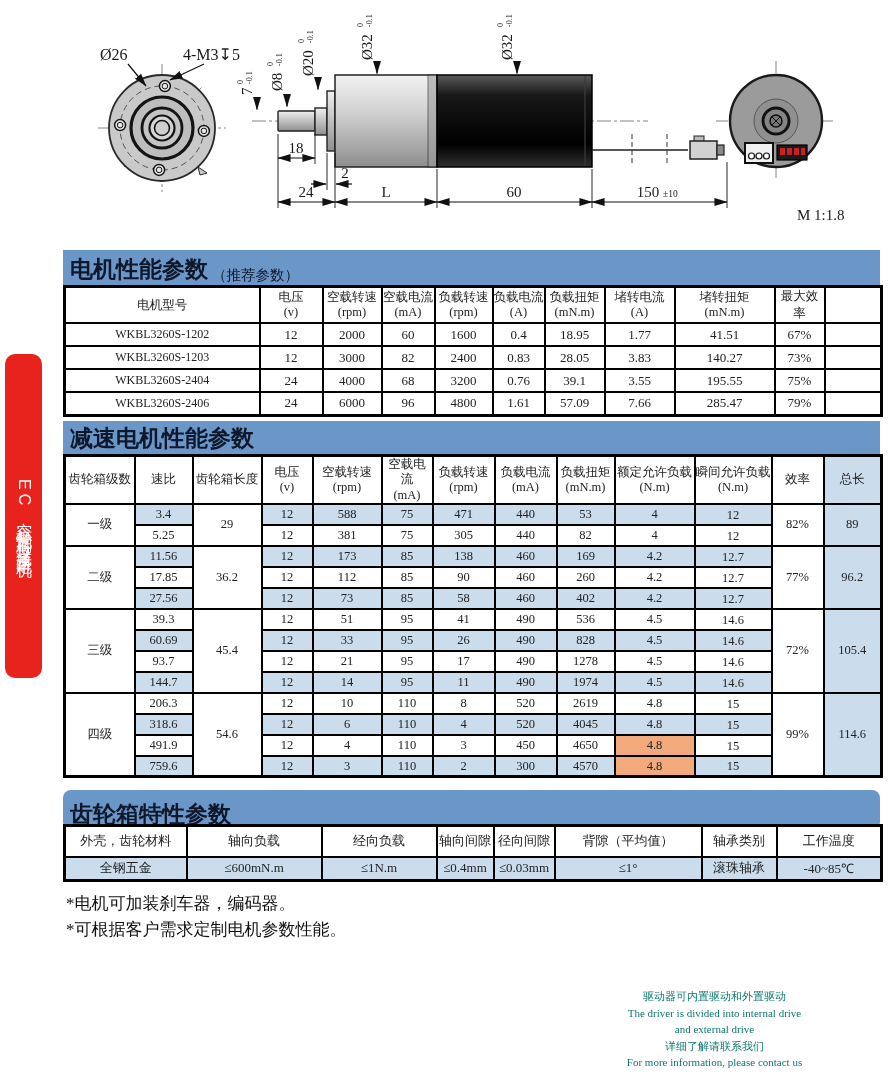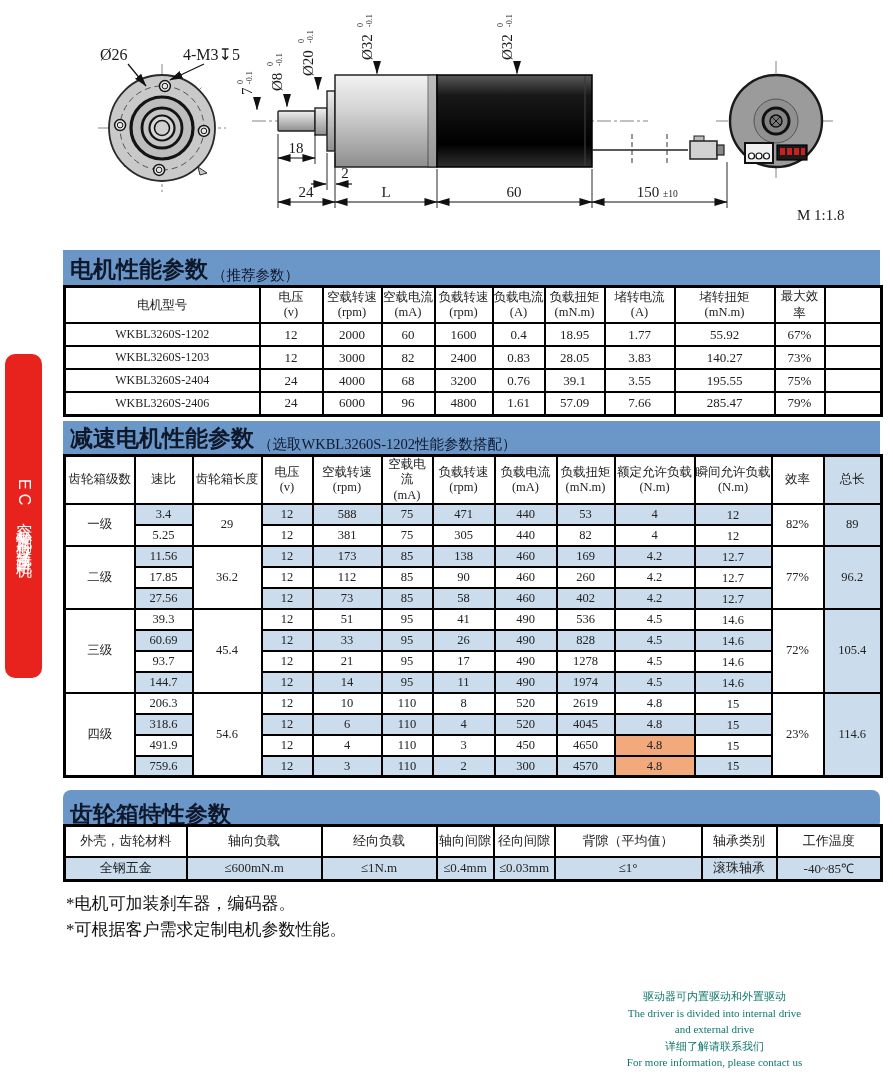--- a/index.html
+++ b/index.html
@@ -296,21 +296,21 @@
   <tbody id="t1-body">
       <tr>
         <td class="model">WKBL3260S-1202</td>
         <td>12</td>
         <td>2000</td>
         <td>60</td>
         <td>1600</td>
         <td>0.4</td>
         <td>18.95</td>
         <td>1.77</td>
-        <td>55.92</td>
+        <td>41.51</td>
         <td>67%</td>
         <td></td>
       </tr>
       <tr>
         <td class="model">WKBL3260S-1203</td>
         <td>12</td>
         <td>3000</td>
         <td>82</td>
         <td>2400</td>
         <td>0.83</td>
@@ -344,21 +344,20 @@
         <td>7.66</td>
         <td>285.47</td>
         <td>79%</td>
         <td></td>
       </tr>
     </tbody>
 </table>
 
 <div class="abs banner" style="top:421px;height:33px;">
   <span class="t">减速电机性能参数</span>
-  <span class="s">（选取WKBL3260S-1202性能参数搭配）</span>
 </div>
 
 <table id="table2" class="abs" style="left:63px;top:454px;">
   <colgroup>
     <col style="width:70px">
       <col style="width:58px">
       <col style="width:69px">
       <col style="width:51px">
     <col style="width:69px">
       <col style="width:51px">
@@ -528,21 +527,21 @@
         <td>206.3</td>
         <td rowspan="4">54.6</td>
         <td>12</td>
         <td>10</td>
         <td>110</td>
         <td>8</td>
         <td>520</td>
         <td>2619</td>
         <td>4.8</td>
         <td class="low">15</td>
-        <td rowspan="4">23%</td>
+        <td rowspan="4">99%</td>
         <td class="shade" rowspan="4">114.6</td>
       </tr>
       <tr>
         <td class="shade">318.6</td>
         <td class="shade">12</td>
         <td class="shade">6</td>
         <td class="shade">110</td>
         <td class="shade">4</td>
         <td class="shade">520</td>
         <td class="shade">4045</td>

